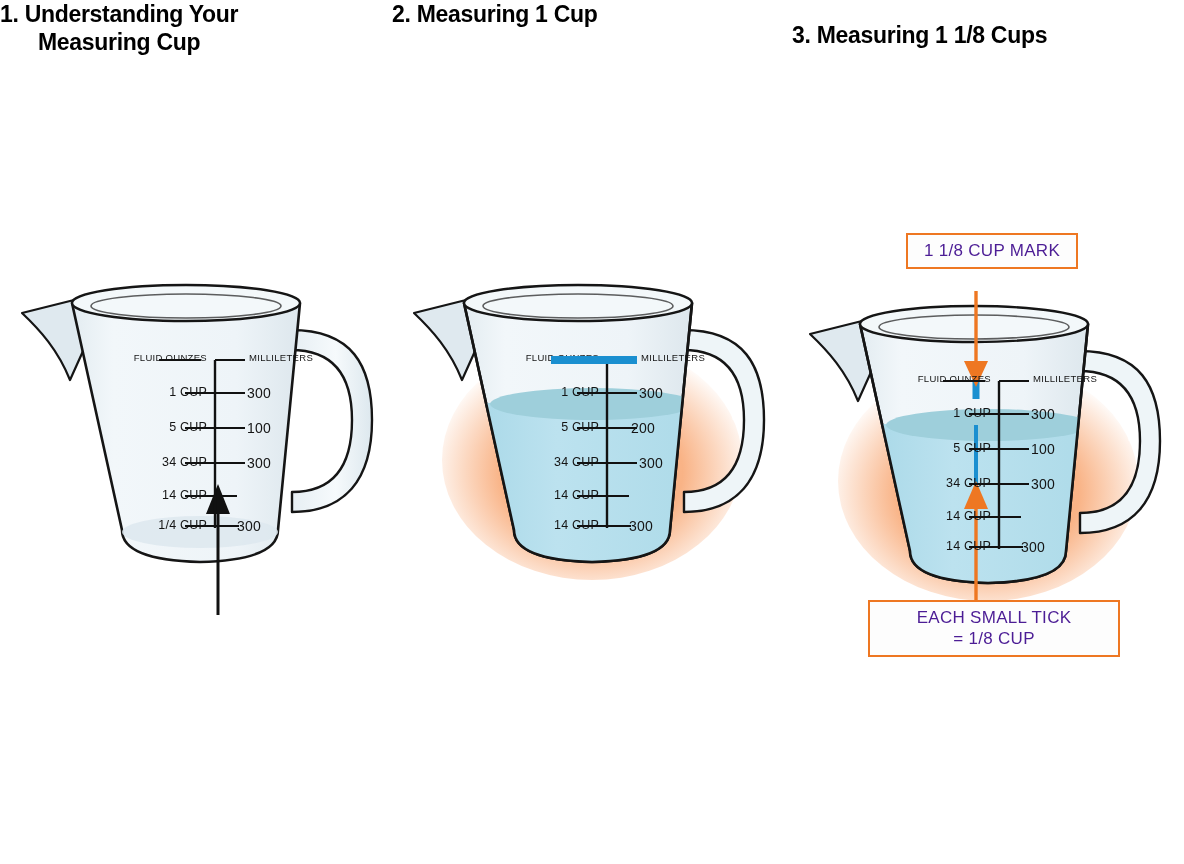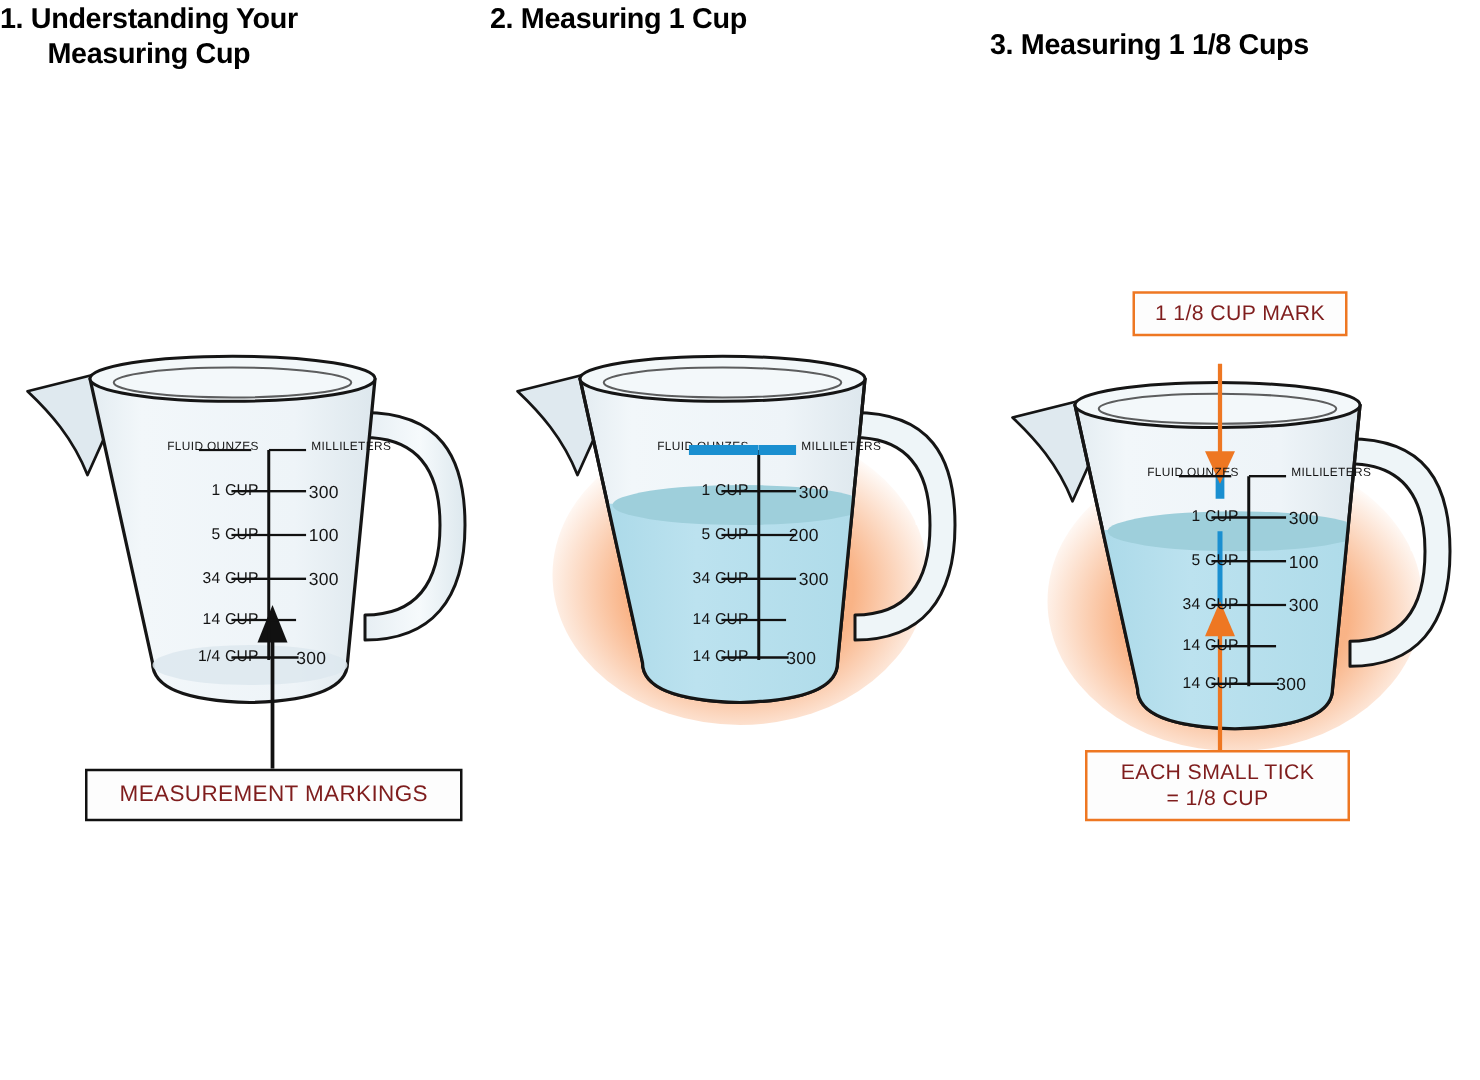--- a/index.html
+++ b/index.html
@@ -35,32 +35,32 @@
            text-align:center;font-size:12.5px;letter-spacing:.2px;}
   .sc-right{position:absolute;left:100%;margin-left:9px;white-space:nowrap;
             font-size:14px;letter-spacing:.2px;}
   .sc-head .sc-left,.sc-head .sc-right{font-size:9.5px;letter-spacing:.3px;}
 
   .callout{
     position:absolute;
     background:#fdfdfd;
     border:2.5px solid #111;
     font-size:18px;
-    color:#7f1d1d;
+    color:#4c1d95;
     text-align:center;
     letter-spacing:.3px;
     display:flex;align-items:center;justify-content:center;
     box-sizing:border-box;
     white-space:pre-line;
     line-height:1.2;
   }
   .callout.orange{border-color:#ee7722;}
   #callout-1{left:68px;top:615px;width:302px;height:42px;}
   #callout-3a{left:906px;top:233px;width:172px;height:36px;font-size:17px;}
-  #callout-3b{left:868px;top:600px;width:212px;height:57px;font-size:17px;}
+  #callout-3b{left:868px;top:600px;width:252px;height:57px;font-size:17px;}
 </style>
 </head>
 <body>
 
 <div class="stage">
 
   <div class="panel" id="panel-1">
     <div class="panel-title">1. Understanding Your
 Measuring Cup</div>
 
@@ -154,21 +154,20 @@
         <svg width="30" height="2" style="position:absolute;left:-30px;top:7px;">
             <line x1="0" y1="1" x2="30" y2="1" stroke="#111" stroke-width="2.4"></line>
           </svg>
         <svg width="24" height="2" style="position:absolute;left:0;top:7px;">
             <line x1="0" y1="1" x2="24" y2="1" stroke="#111" stroke-width="2.4"></line>
           </svg>
         <span class="sc-right" style="margin-left:22px;">300</span>
       </div>
     </div>
 
-    <div class="callout" id="callout-1">MEASUREMENT MARKINGS</div>
   </div>
 
   <div class="panel" id="panel-2">
     <div class="panel-title">2. Measuring 1 Cup</div>
 
     <svg class="cup" viewBox="0 0 400 864">
       <defs>
         <linearGradient id="g2body" x1="0" y1="0" x2="1" y2="0">
           <stop offset="0" stop-color="#e3ecf1"></stop>
             <stop offset=".18" stop-color="#f2f7fa"></stop>

